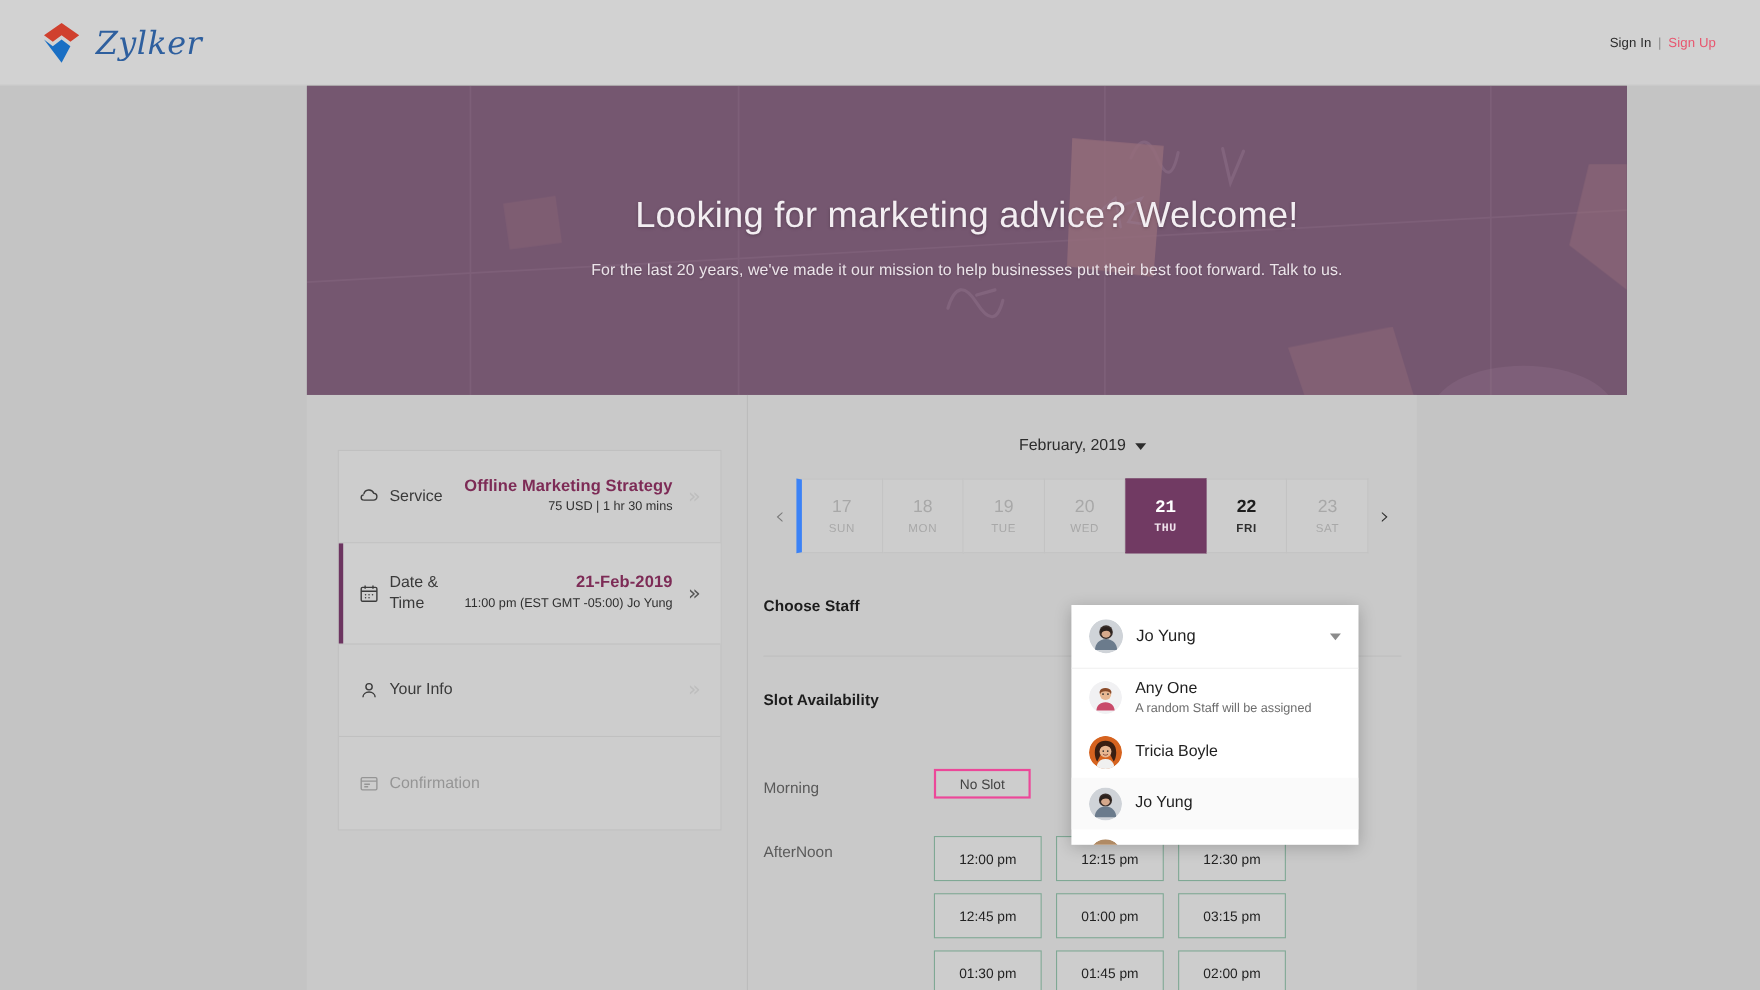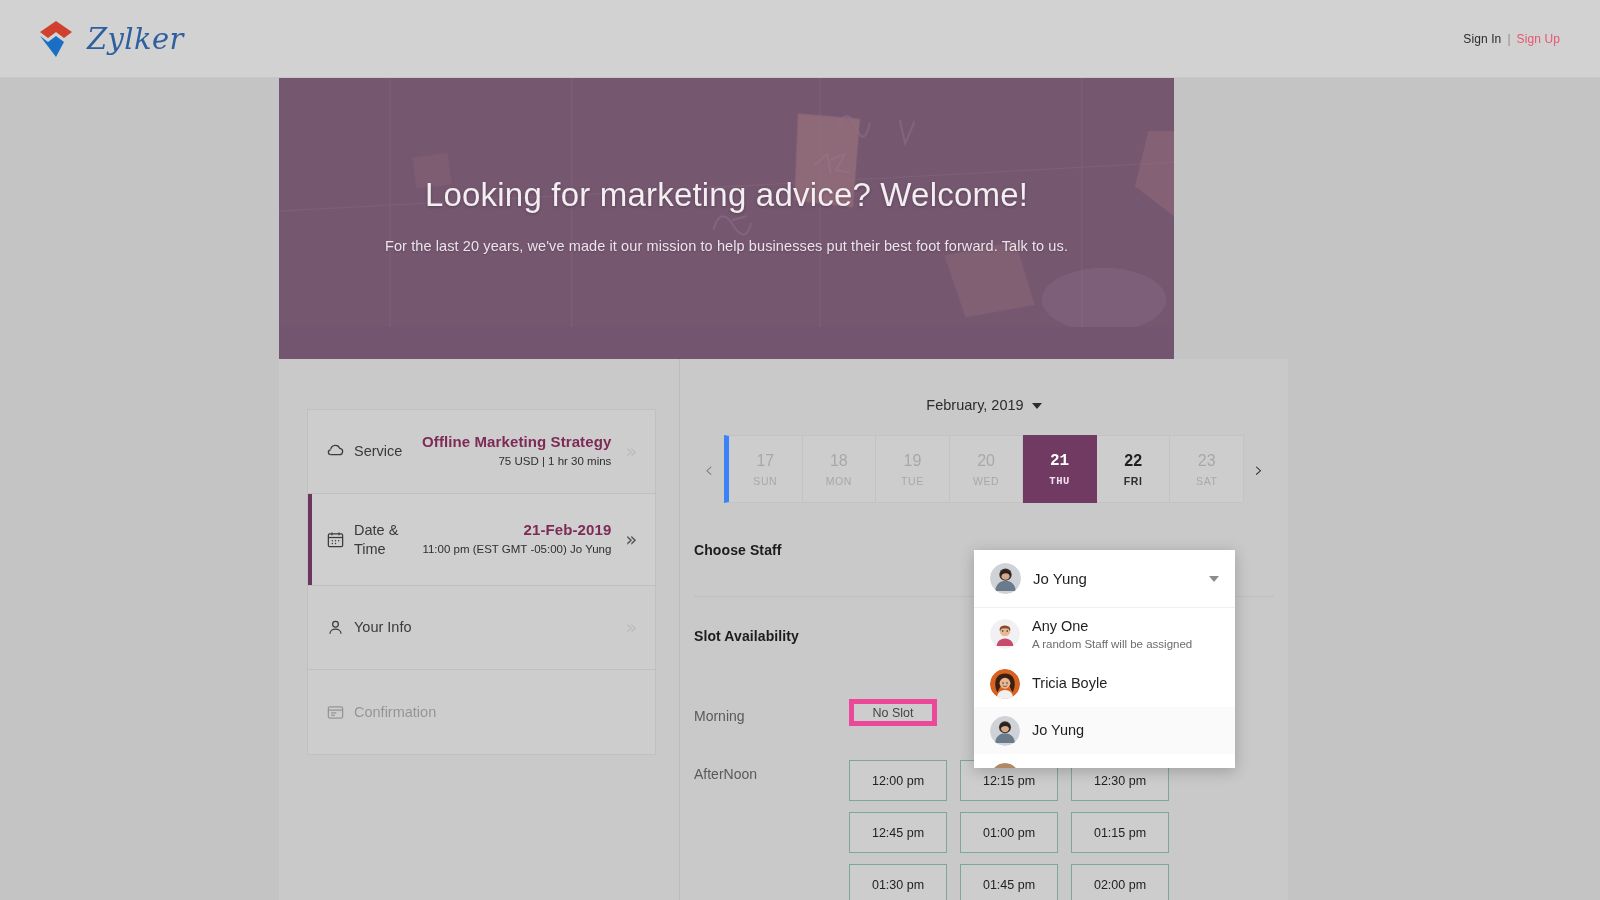--- a/index.html
+++ b/index.html
@@ -39,21 +39,21 @@
     display: flex; align-items: center; gap: 6px;
     letter-spacing: .1px;
   }
   .auth .sep { color: #8e8e8e; font-weight: 300; }
   .auth .signup { color: #e8566f; }
   .auth span { cursor: pointer; }
 
   
   .hero {
     position: absolute; top: 78px; left: 279px;
-    width: 895px; height: 281px;
+    width: 1200px; height: 281px;
     overflow: hidden;
     background: #4a3347;
   }
   .hero-bg { position: absolute; inset: 0; }
   .hero-tint {
     position: absolute; inset: 0;
     background: rgba(129,97,126,0.74);
   }
   .hero-inner {
     position: absolute; inset: 0;
@@ -198,21 +198,21 @@
   .slot-grid { display: flex; flex-wrap: wrap; gap: 11px 13px; width: 320px; }
   .slot {
     width: 98px; height: 41px;
     border: 1px solid #7fa894;
     background: #cdcdcd;
     display: flex; align-items: center; justify-content: center;
     font-size: 12.5px; color: #222; cursor: pointer;
   }
   .noslot {
     width: 88px; height: 27px;
-    border: 5px solid #ec4899;
+    border: 2px solid #ec4899;
     background: #cdcdcd;
     display: flex; align-items: center; justify-content: center;
     font-size: 12.5px; color: #444;
   }
   .morning-row {
     display: flex; align-items: center;
     margin: 0 14px; padding-top: 24px;
   }
 
   
@@ -438,21 +438,21 @@
     </div>
 
     <div class="slot-group" style="margin-top:34px;">
       <div class="slot-period">AfterNoon</div>
       <div class="slot-grid">
         <div class="slot">12:00 pm</div>
         <div class="slot">12:15 pm</div>
         <div class="slot">12:30 pm</div>
         <div class="slot">12:45 pm</div>
         <div class="slot">01:00 pm</div>
-        <div class="slot">01:15 pm</div>
+        <div class="slot">03:15 pm</div>
         <div class="slot">01:30 pm</div>
         <div class="slot">01:45 pm</div>
         <div class="slot">02:00 pm</div>
       </div>
     </div>
 
   </div>
 </div>
 
 <div class="dropdown">

